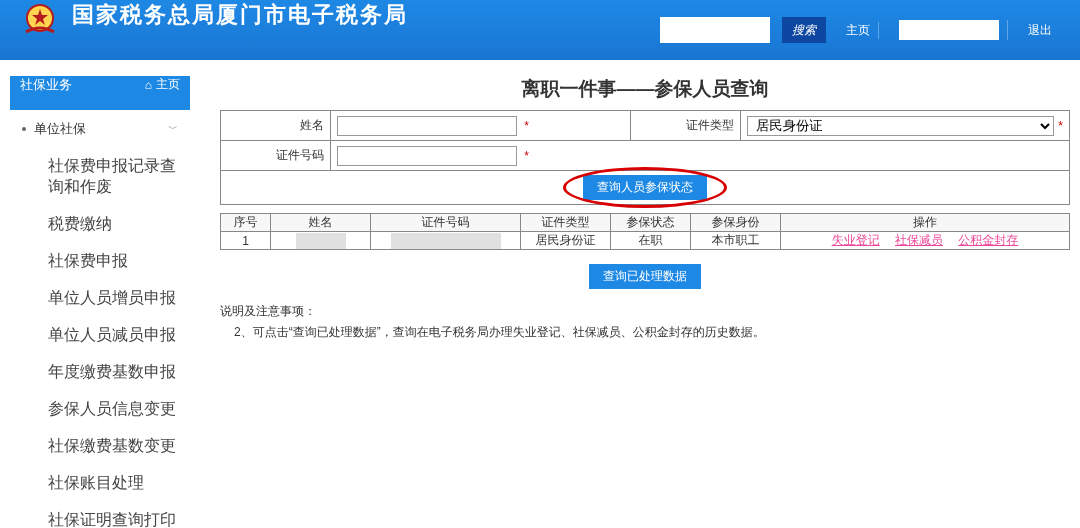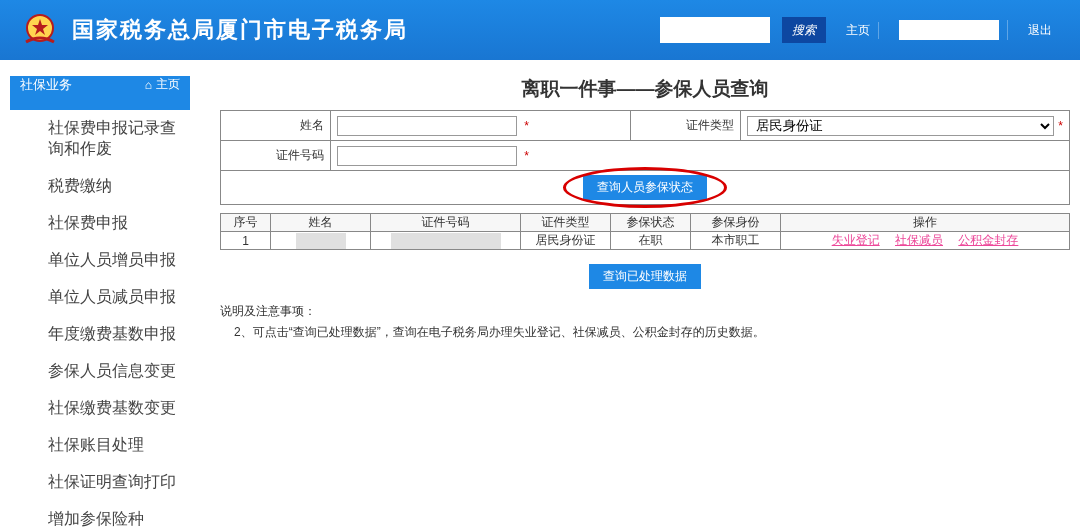--- a/index.html
+++ b/index.html
@@ -1,19 +1,19 @@
 <!DOCTYPE html>
 <html><head>
 <meta charset="utf-8">
 <style>
 * { margin: 0; padding: 0; box-sizing: border-box; }
 body { font-family: "Microsoft YaHei", Arial, sans-serif; font-size: 12px; background: #fff; color: #333; }
 
 
-.header { background: linear-gradient(to bottom, #1e88e5, #1976d2); height: 60px; display: flex; align-items: center; padding: 0 20px; color: #fff; }
+.header { background: linear-gradient(to bottom, #1e88e5, #1976d2); height: 60px; display: flex; padding: 0 20px; color: #fff; }
 .logo { width: 40px; height: 40px; margin-right: 12px; display:flex; align-items:center; justify-content:center; }
 .logo svg { width:40px; height:40px; }
 .site-title { font-size: 22px; font-weight: bold; letter-spacing: 2px; }
 .header-right { margin-left: auto; display: flex; align-items: center; gap: 12px; }
 .search-input { width: 110px; height: 26px; border: none; padding: 0 6px; font-size: 12px; }
 .search-btn { height: 26px; padding: 0 10px; background: #0d47a1; color: #fff; border: none; cursor: pointer; font-size: 12px; font-style: italic; }
 .header-link { color: #fff; text-decoration: none; padding: 0 8px; border-right: 1px solid rgba(255,255,255,0.3); }
 .header-link:last-child { border-right: none; }
 .user-name-blank { display:inline-block; width:100px; height:20px; background:#fff; vertical-align:middle; }
 
@@ -88,20 +88,25 @@
   <div class="sidebar">
     <div class="sidebar-title">
       <span>社保业务</span>
       <span class="sidebar-home">
         <span>⌂</span>
         <span>主页</span>
       </span>
     </div>
     <ul class="sidebar-menu">
       <li>
+        <div class="sidebar-parent">
+          <span class="dot"></span>
+          <span>单位社保</span>
+          <span class="chevron">﹀</span>
+        </div>
         <ul class="sidebar-sub">
           <li>社保费申报记录查询和作废</li>
           <li>税费缴纳</li>
           <li>社保费申报</li>
           <li>单位人员增员申报</li>
           <li>单位人员减员申报</li>
           <li>年度缴费基数申报</li>
           <li>参保人员信息变更</li>
           <li>社保缴费基数变更</li>
           <li>社保账目处理</li>

